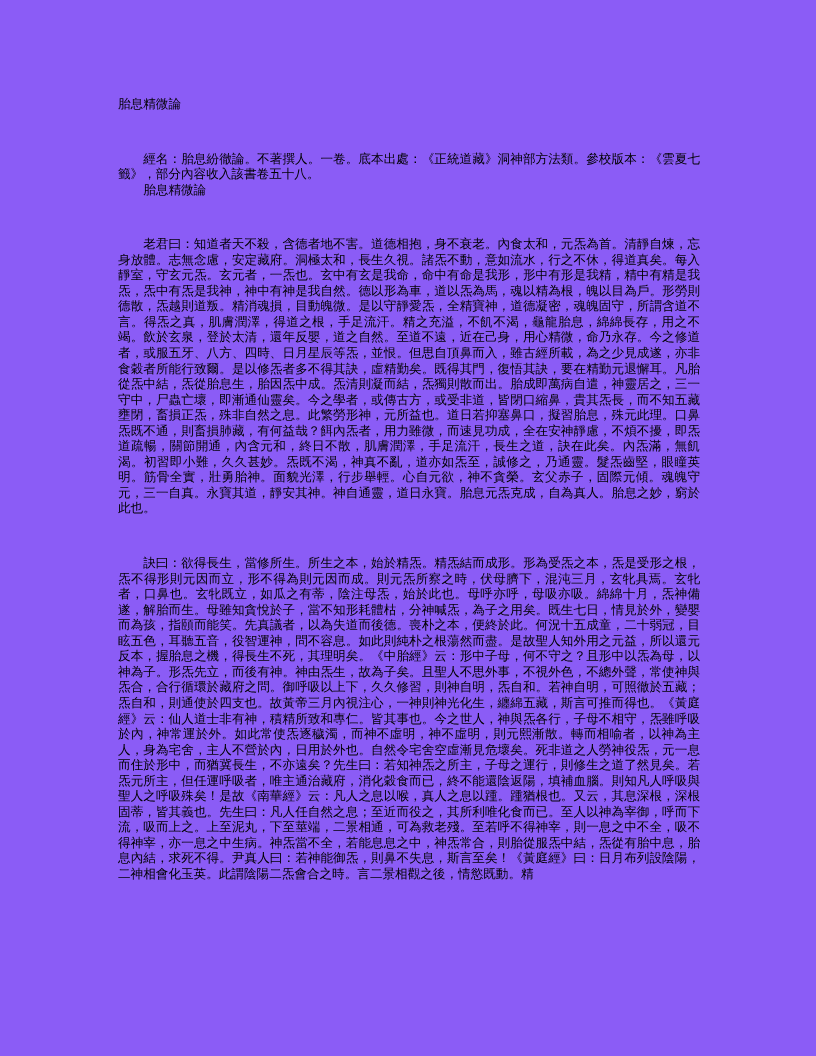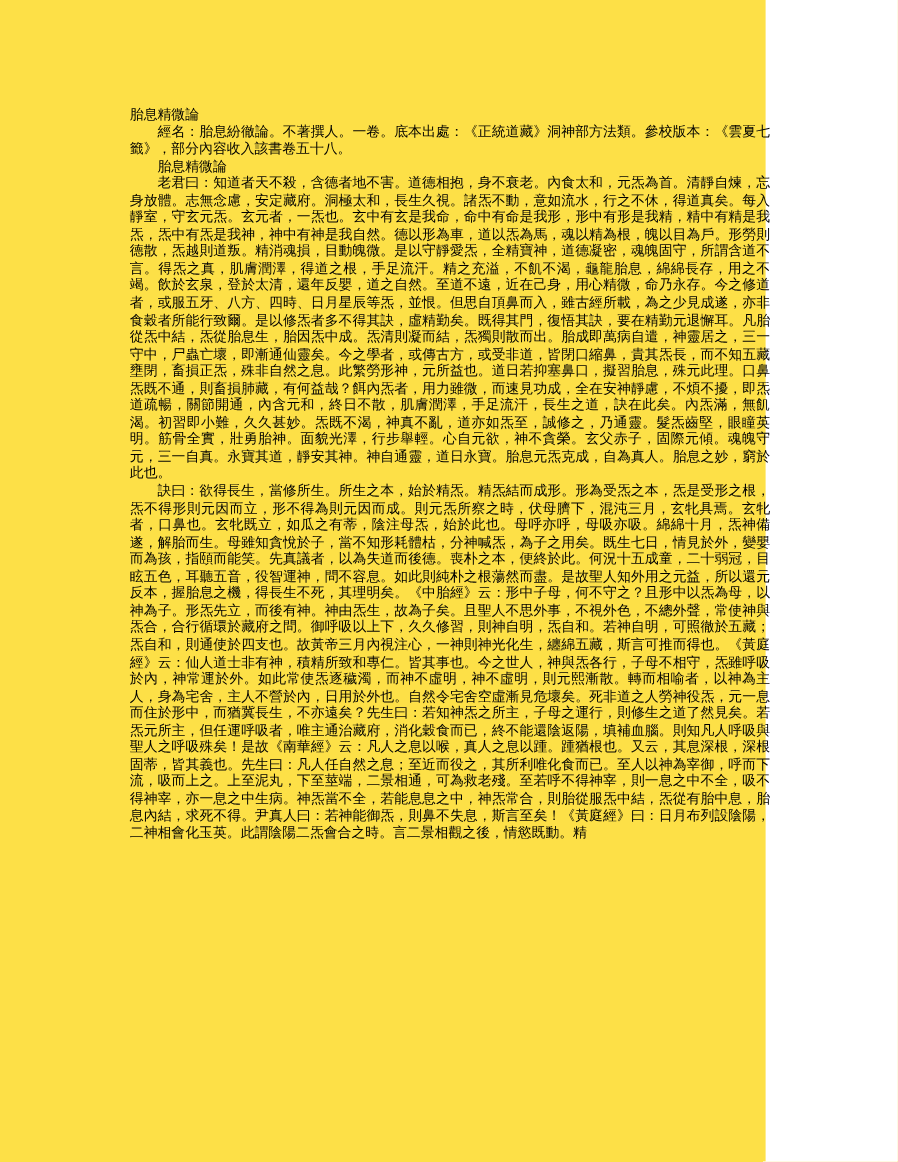--- a/index.html
+++ b/index.html
@@ -13,23 +13,23 @@
     height: 1056px;
     position: relative;
     overflow: hidden;
     font-family: "DejaVu Serif", "Liberation Serif", serif;
     color: #000000;
   }
   .page {
     position: absolute;
     left: 0;
     top: 0;
-    width: 696px;
+    width: 816px;
     height: 1056px;
-    background: #fde047;
+    background: #8b5cf6;
   }
   .text-block {
     position: absolute;
     left: 118px;
     top: 96px;
     width: 582px;
   }
   
   .para {
     margin: 0;
@@ -39,20 +39,21 @@
     text-align: justify;
     text-justify: inter-character;
     text-align-last: left;
     letter-spacing: 0;
     word-break: break-all;
     overflow-wrap: break-word;
     -webkit-font-smoothing: none;
   }
   .para.indent {
     text-indent: 2em;
+    margin-top: 39px;
   }
   .para.title {
     text-indent: 0;
   }
   .para.heading {
     text-indent: 2em;
   }
 </style>
 </head>
 <body>

